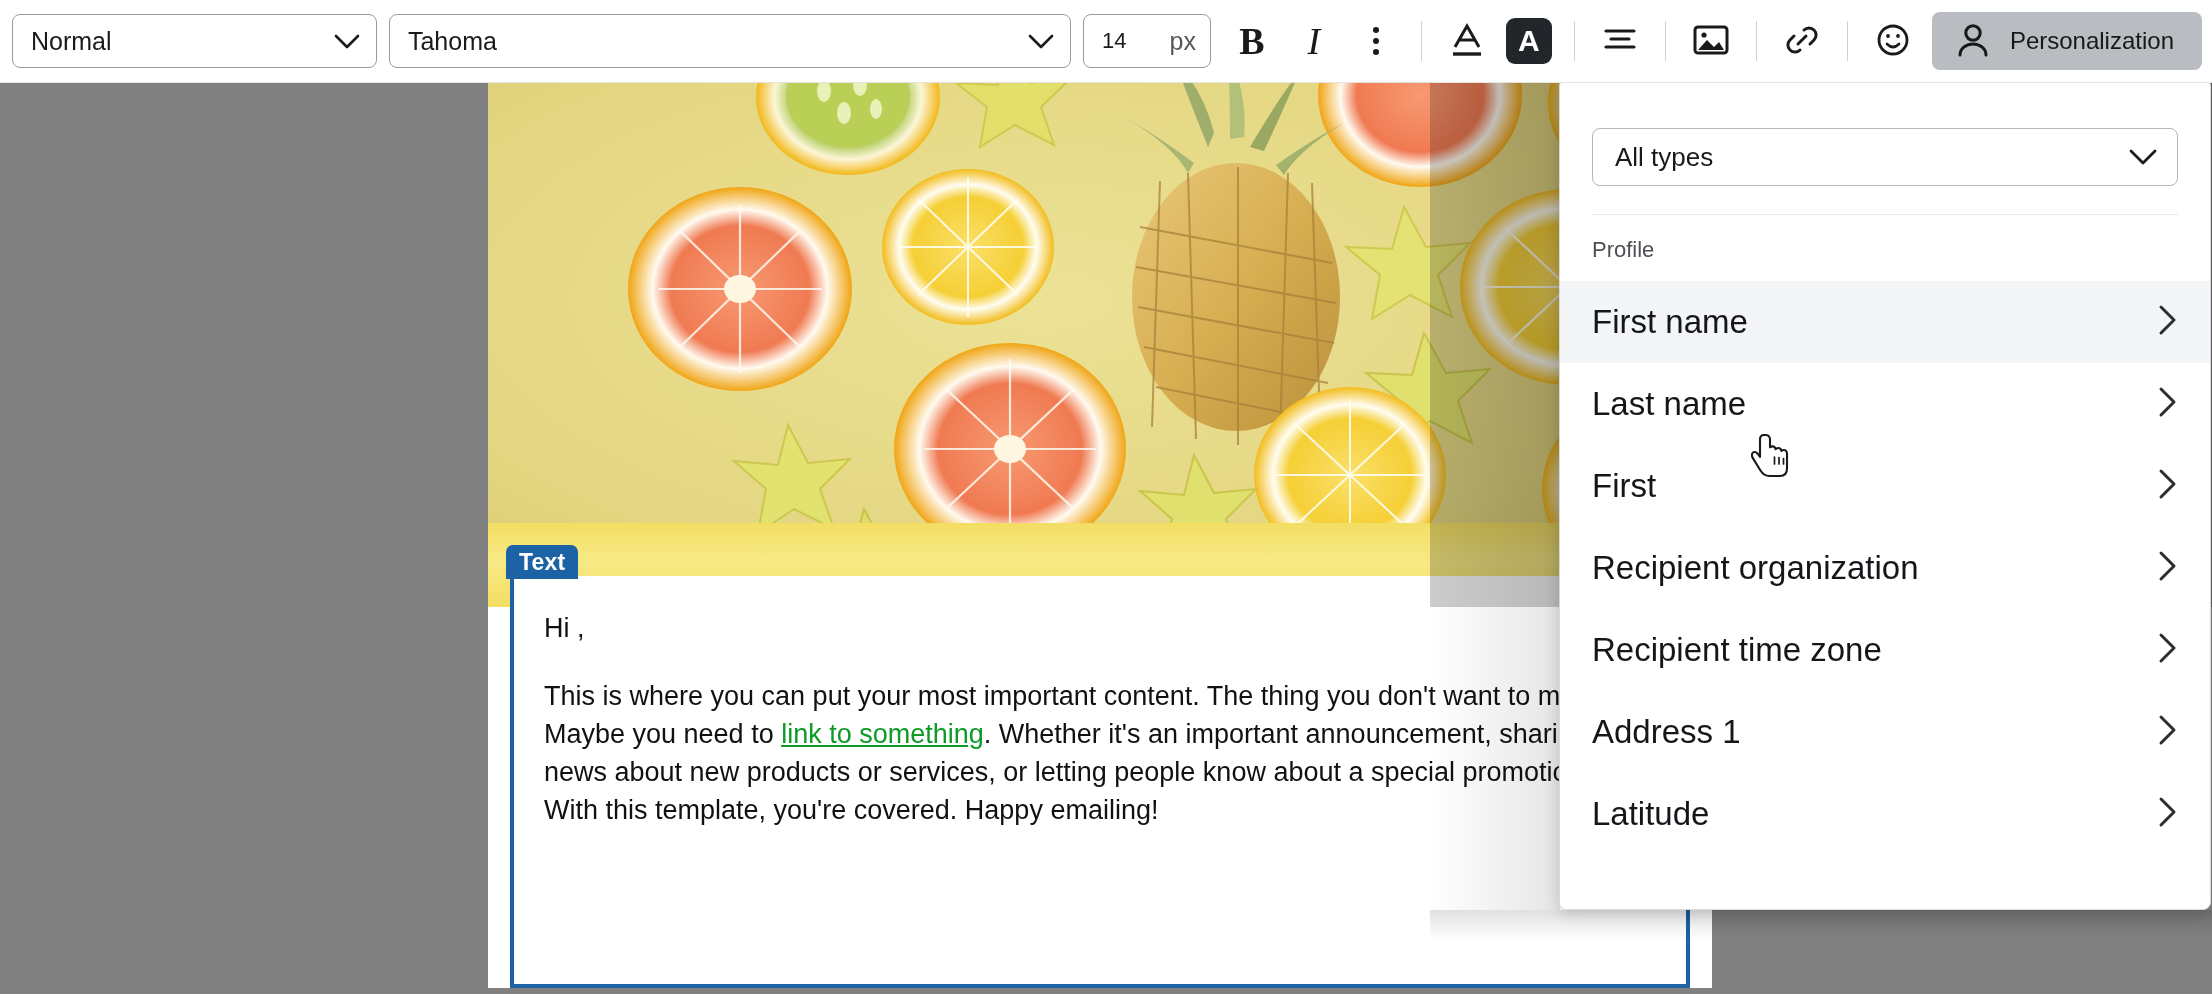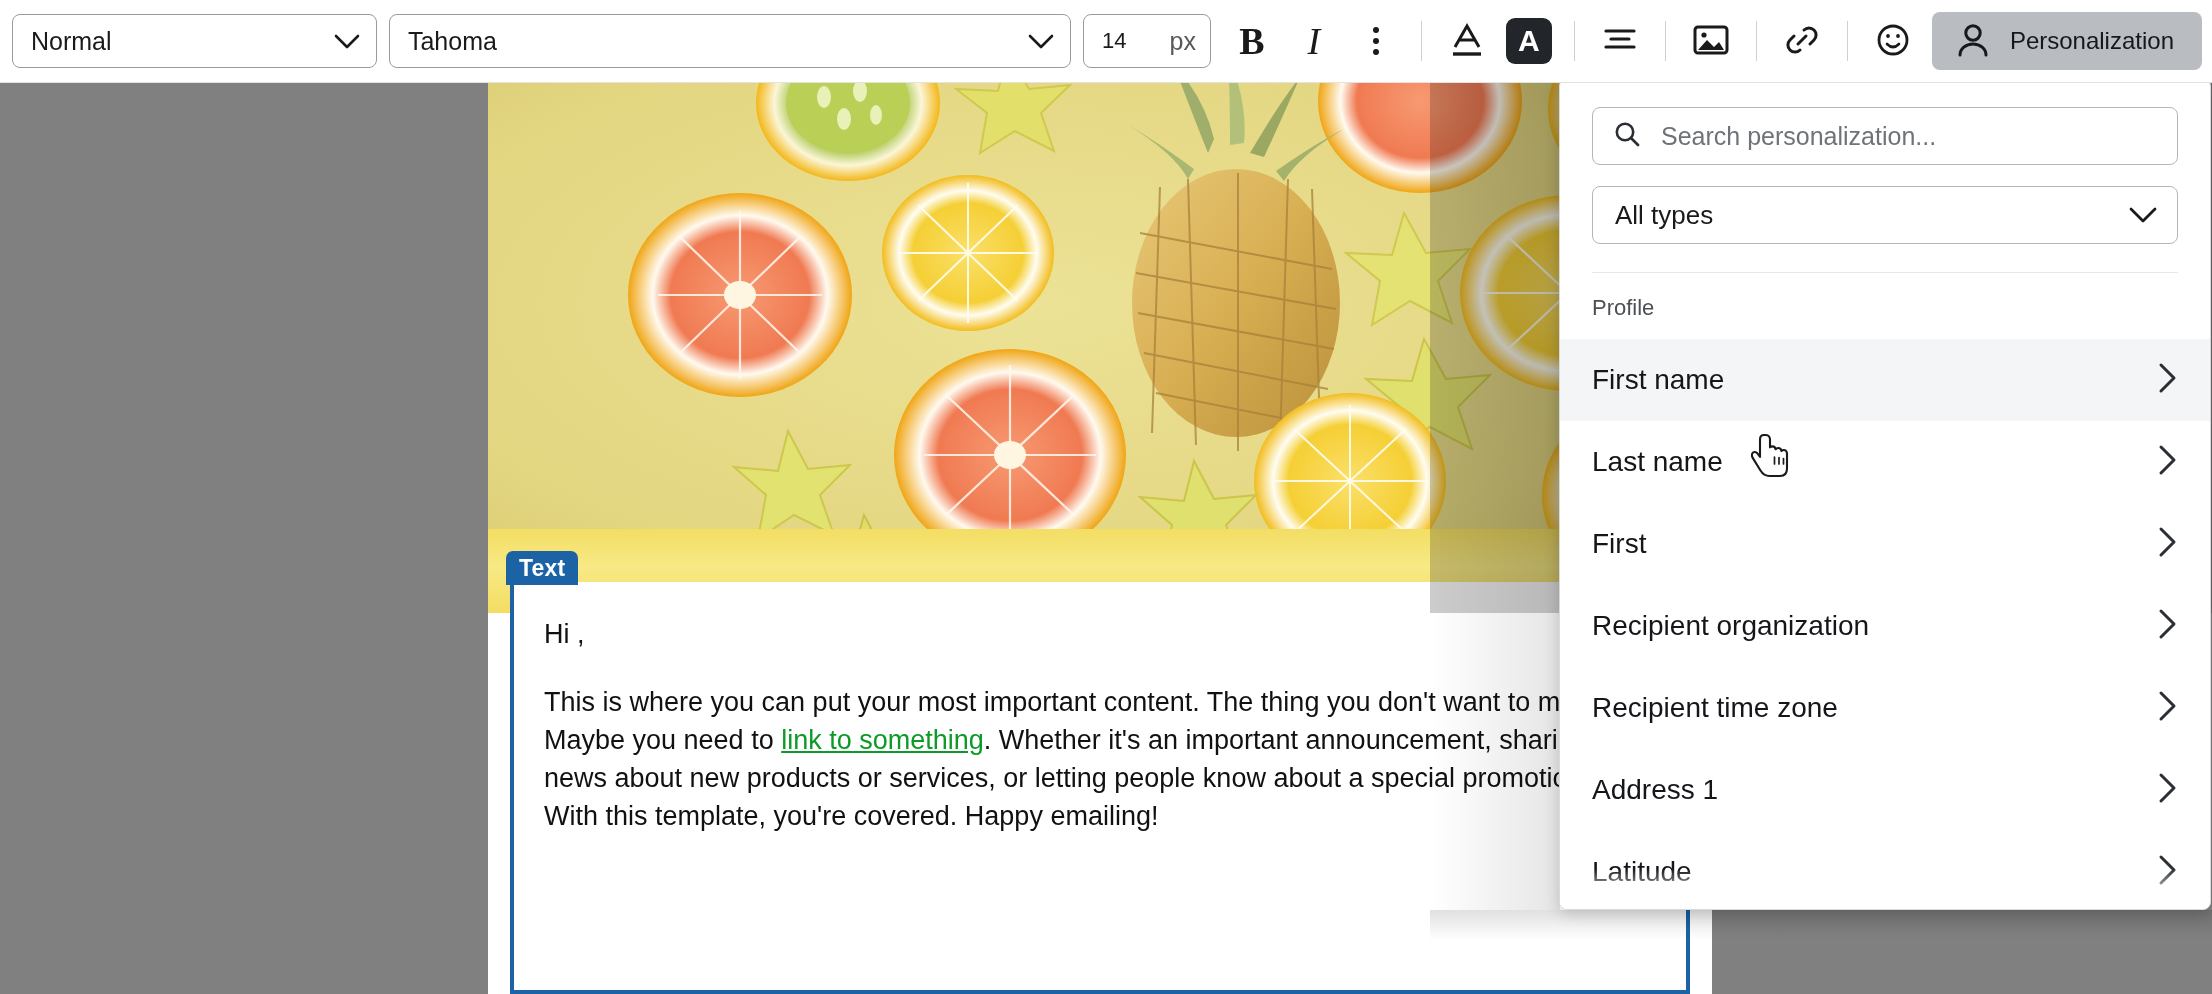--- a/index.html
+++ b/index.html
@@ -58,21 +58,21 @@
   .pers-btn{
     height:58px;background:#b9bcc0;border-radius:8px;border:0;
     display:flex;align-items:center;gap:20px;
     padding:0 28px 0 24px;margin-left:8px;margin-right:10px;cursor:pointer;
     flex:0 0 auto;
   }
   .pers-btn .plabel{font-size:24px;color:#16181b;white-space:nowrap;}
 
   
   .canvas{
-    position:absolute;left:0;top:83px;width:2212px;height:911px;
+    position:absolute;left:0;top:77px;width:2212px;height:911px;
     background:#808080;overflow:hidden;
   }
   .email-col{
     position:absolute;left:488px;top:0;width:1224px;bottom:0;background:#ffffff;
   }
   .hero{
     position:absolute;left:0;top:0;width:1224px;height:530px;overflow:hidden;
     background:#e7d86a;
   }
   .hero-img{position:absolute;inset:0;}
@@ -118,21 +118,21 @@
     display:flex;align-items:center;justify-content:space-between;
     padding:0 20px 0 22px;box-sizing:border-box;font-size:26px;color:#1a1a1a;cursor:pointer;
   }
   .panel-div{height:1px;background:#e6e8ea;margin-top:28px;}
   .group-label{padding:22px 32px 18px 32px;font-size:22px;color:#4c5055;}
   .plist{}
   .pitem{
     height:82px;display:flex;align-items:center;justify-content:space-between;
     padding:0 32px;box-sizing:border-box;cursor:pointer;
   }
-  .pitem .ptxt{font-size:28px;color:#14161a;}
+  .pitem .ptxt{font-size:33px;color:#14161a;}
   .pitem.active{background:#f4f5f7;}
   .chev{flex:0 0 auto;}
   .fade{
     position:absolute;left:0;right:0;bottom:0;height:40px;pointer-events:none;
     background:linear-gradient(180deg,rgba(255,255,255,0) 0%,#ffffff 78%);
   }
 
   
   .panel-shadow{
     position:absolute;left:1430px;top:78px;width:130px;height:832px;
@@ -416,29 +416,20 @@
 
   <div class="hero-dim"></div>
 </div>
 
 <div class="panel-shadow"></div>
 <div class="panel-under-shadow"></div>
 
 <div class="panel">
   <div class="panel-head">
 
-    <div class="search-wrap">
-      <span>
-        <svg width="28" height="28" viewBox="0 0 28 28">
-          <circle cx="12" cy="12" r="8.2" fill="none" stroke="#2b2f34" stroke-width="2.6"></circle>
-          <line x1="18" y1="18" x2="25" y2="25" stroke="#2b2f34" stroke-width="2.8" stroke-linecap="round"></line>
-        </svg>
-      </span>
-      <input type="text" placeholder="Search personalization..." style="">
-    </div>
 
     <div class="type-sel">
       <span>All types</span>
       <span>
         <svg width="28" height="17" viewBox="0 0 28 17">
             <path d="M2 2 L14 14 L26 2" fill="none" stroke="#1a1a1a" stroke-width="2.8" stroke-linecap="round" stroke-linejoin="round"></path>
           </svg>
       </span>
     </div>
 

